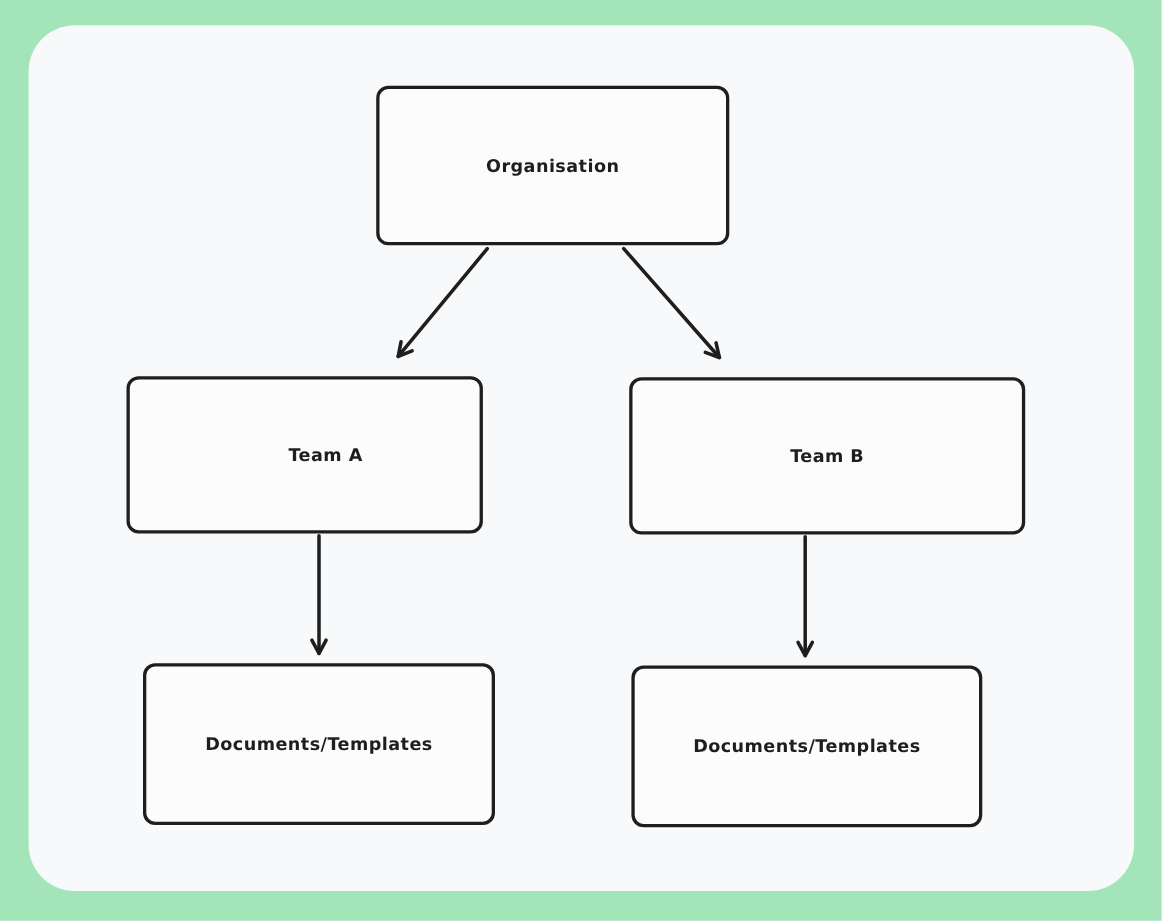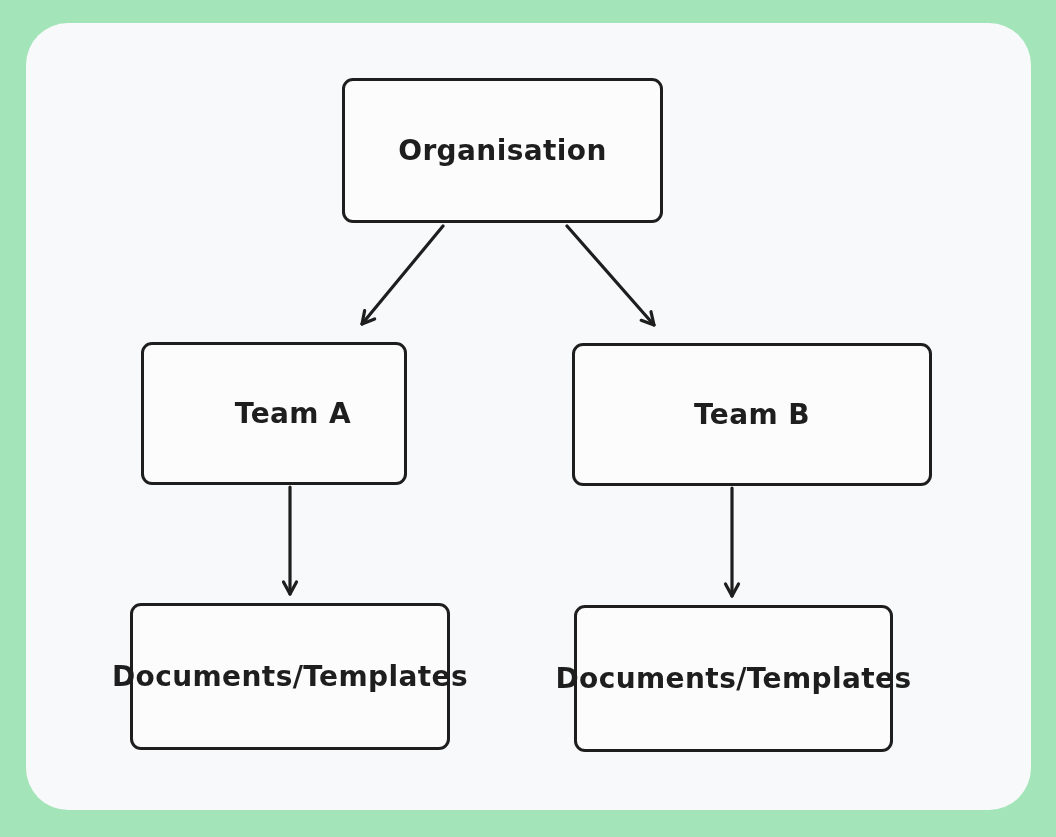--- a/index.html
+++ b/index.html
@@ -29,28 +29,28 @@
   }
   .node {
     position: absolute;
     border: 3.5px solid var(--stroke);
     border-radius: 11px;
     background: var(--node-fill);
     display: flex;
     align-items: center;
     justify-content: center;
     color: var(--stroke);
-    font-size: 28px;
+    font-size: 16px;
     font-weight: 600;
     letter-spacing: 0.4px;
     white-space: nowrap;
   }
   
   .node-organisation { left: 342px; top: 78px;  width: 321px; height: 145px; }
-  .node-team-a       { left: 141px; top: 342px; width: 266px; height: 143px; padding-left: 38px; }
+  .node-team-a       { left: 115px; top: 342px; width: 324px; height: 143px; padding-left: 38px; }
   .node-team-b       { left: 572px; top: 343px; width: 360px; height: 143px; }
   .node-docs-a       { left: 130px; top: 603px; width: 320px; height: 147px; }
   .node-docs-b       { left: 574px; top: 605px; width: 319px; height: 147px; }
 
   .edges-layer {
     position: absolute;
     left: 0; top: 0;
     width: 1056px;
     height: 837px;
     pointer-events: none;

